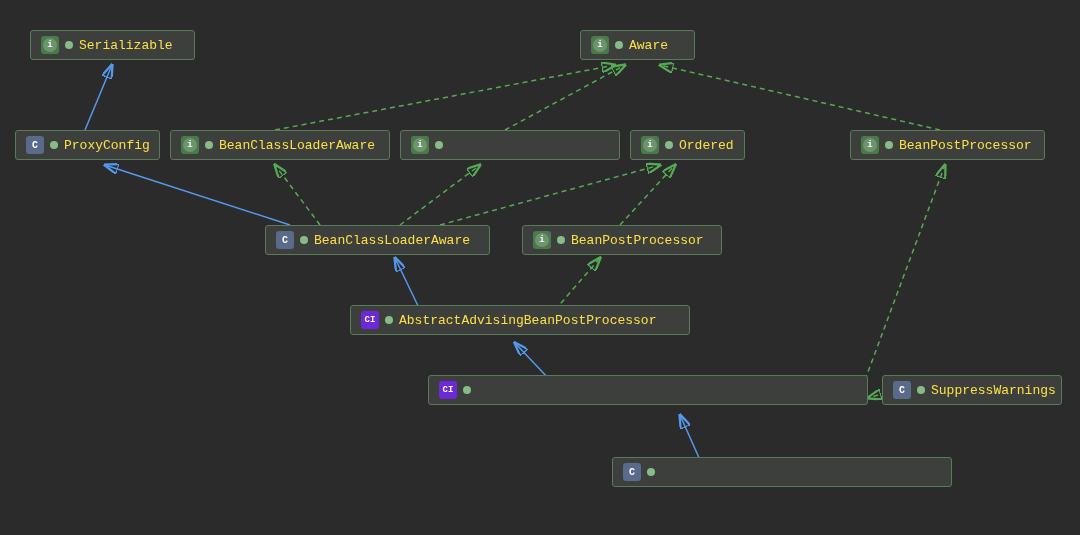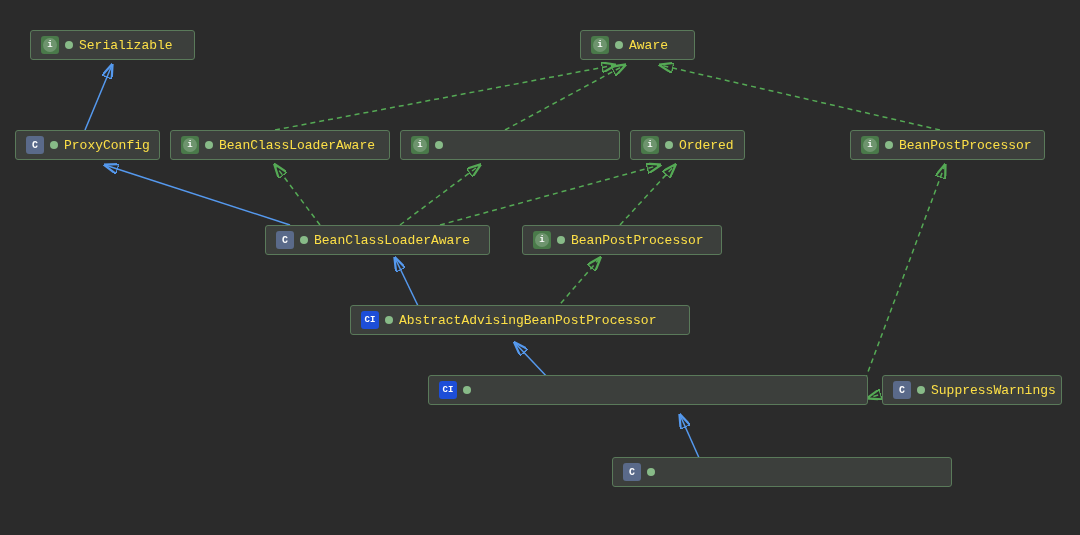--- a/index.html
+++ b/index.html
@@ -53,21 +53,21 @@
     }
     .badge-i {
       background-color: #4a7a4a;
       color: #ffffff;
     }
     .badge-c {
       background-color: #5a6a8a;
       color: #ffffff;
     }
     .badge-ci {
-      background-color: #1d4ed8;
+      background-color: #6d28d9;
       color: #ffffff;
     }
     .badge-inner {
       display: inline-flex;
       align-items: center;
       justify-content: center;
       width: 14px;
       height: 14px;
       border-radius: 50%;
       background-color: rgba(255,255,255,0.2);

